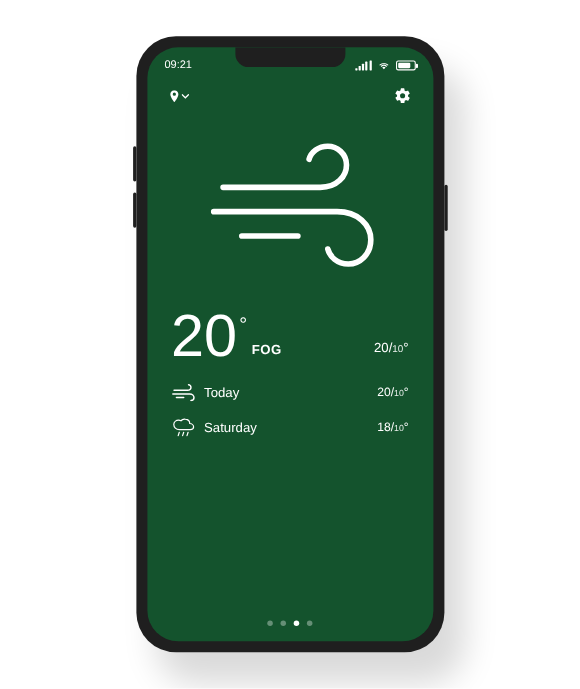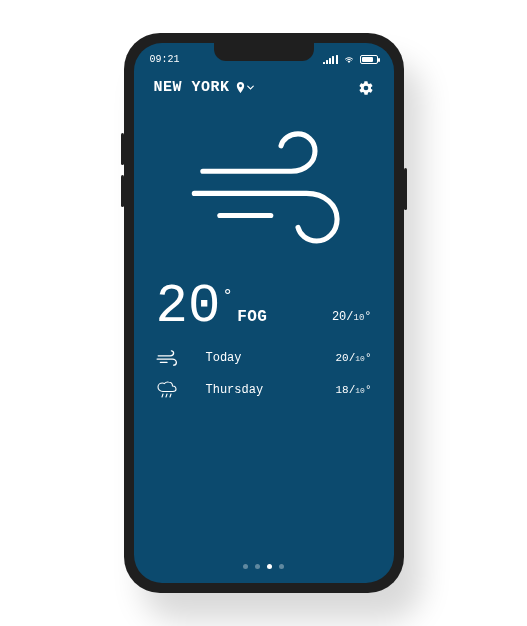--- a/index.html
+++ b/index.html
@@ -16,26 +16,26 @@
     padding: 10px;
     position: relative;
     box-shadow: 18px 28px 30px rgba(0,0,0,0.15);
   }
   .side-btn { position: absolute; background: #1f1f1f; border-radius: 2px; }
   .side-btn.l1 { left: -3px; top: 100px; width: 3px; height: 32px; }
   .side-btn.l2 { left: -3px; top: 142px; width: 3px; height: 32px; }
   .side-btn.r1 { right: -3px; top: 135px; width: 3px; height: 42px; }
   .screen {
     width: 100%; height: 100%;
-    background: #0c4a6e;
+    background: #14532d;
     border-radius: 28px;
     overflow: hidden;
     color: #ffffff;
     position: relative;
-    display: flex; flex-direction: column; font-family: Liberation Mono, monospace;
+    display: flex; flex-direction: column;
   }
   .notch {
     position: absolute; top: 0; left: 50%; transform: translateX(-50%);
     width: 100px; height: 18px; background: #1f1f1f;
     border-bottom-left-radius: 12px; border-bottom-right-radius: 12px;
     z-index: 5;
   }
   .status-bar {
     display: flex; justify-content: space-between; align-items: center;
     padding: 6px 16px 0 16px; height: 26px; font-size: 10px;
@@ -66,29 +66,29 @@
     padding: 30px 0 30px 0;
   }
   .wind-icon { width: 170px; height: 120px; }
   .current {
     padding: 0 22px 8px 22px;
     display:flex; align-items:flex-end; justify-content:space-between;
   }
   .temp-block { display:flex; align-items:flex-start; }
   .temp-big { font-size: 54px; font-weight: 300; line-height: 1; }
   .deg { font-size: 18px; margin-top: 6px; margin-left: 2px; }
-  .cond { font-size: 16px; font-weight: 600; margin-left: 4px; align-self: flex-end; margin-bottom: 8px; letter-spacing: 0.5px;}
+  .cond { font-size: 12px; font-weight: 600; margin-left: 4px; align-self: flex-end; margin-bottom: 8px; letter-spacing: 0.5px;}
   .range { font-size: 12px; margin-bottom: 10px; }
   .range .lo { font-size: 9px; opacity: 0.9; }
   .forecast { padding: 0 22px; }
   .frow {
     display:flex; align-items:center; justify-content:space-between;
     padding: 7px 0; font-size: 12px;
   }
-  .fleft { display:flex; align-items:center; gap: 28px; }
+  .fleft { display:flex; align-items:center; gap: 8px; }
   .ficon { width: 22px; height: 18px; display:flex; align-items:center; justify-content:center; }
   .frange { font-size: 11px; }
   .frange .lo { font-size: 8px; opacity: 0.9; }
   .dots {
     display:flex; justify-content:center; gap:7px;
     padding: 10px 0 14px 0; margin-top:auto;
   }
   .dot { width:5px; height:5px; border-radius:50%; background: rgba(255,255,255,0.35); }
   .dot.active { background:#fff; }
 </style>
@@ -121,21 +121,20 @@
           </svg>
         </div>
         <div class="battery">
             <div class="battery-fill"></div>
           </div>
       </div>
     </div>
 
     <div class="header">
       <div class="location">
-        <span>NEW YORK</span>
         <span class="loc-marker">
           <svg width="9" height="11" viewBox="0 0 24 30">
             <path d="M12 0 C6 0 2 4.5 2 10 C2 18 12 30 12 30 C12 30 22 18 22 10 C22 4.5 18 0 12 0 Z M12 14 A4 4 0 1 1 12 6 A4 4 0 1 1 12 14 Z" fill="#fff"></path>
           </svg>
           <svg width="7" height="5" viewBox="0 0 10 6">
             <path d="M1 1 L5 5 L9 1" stroke="#fff" stroke-width="1.6" fill="none" stroke-linecap="round"></path>
           </svg>
         </span>
       </div>
       <div class="gear">
@@ -188,21 +187,21 @@
             <span class="ficon">
               <svg viewBox="0 0 44 34" width="22" height="18">
                 <path d="M14 20 C8 20 4 16 4 11 C4 6 8 3 13 3 C15 3 16 3.5 17 4 C19 1.5 22 0.5 25 1 C30 1.5 33 5 33 9 C37 9 40 12 40 15.5 C40 19 37 20 34 20 Z" stroke="#fff" stroke-width="2.2" fill="none"></path>
                 <g stroke="#fff" stroke-width="2.2" stroke-linecap="round">
                   <line x1="14" y1="25" x2="12" y2="31"></line>
                   <line x1="22" y1="25" x2="20" y2="31"></line>
                   <line x1="30" y1="25" x2="28" y2="31"></line>
                 </g>
               </svg>
             </span>
-            <span>Thursday</span>
+            <span>Saturday</span>
           </div>
           <div class="frange"><span>18</span>/<span class="lo">10</span>°</div>
         </div>
       </div>
 
     <div class="dots">
         <div class="dot"></div>
         <div class="dot"></div>
         <div class="dot active"></div>
         <div class="dot"></div>

